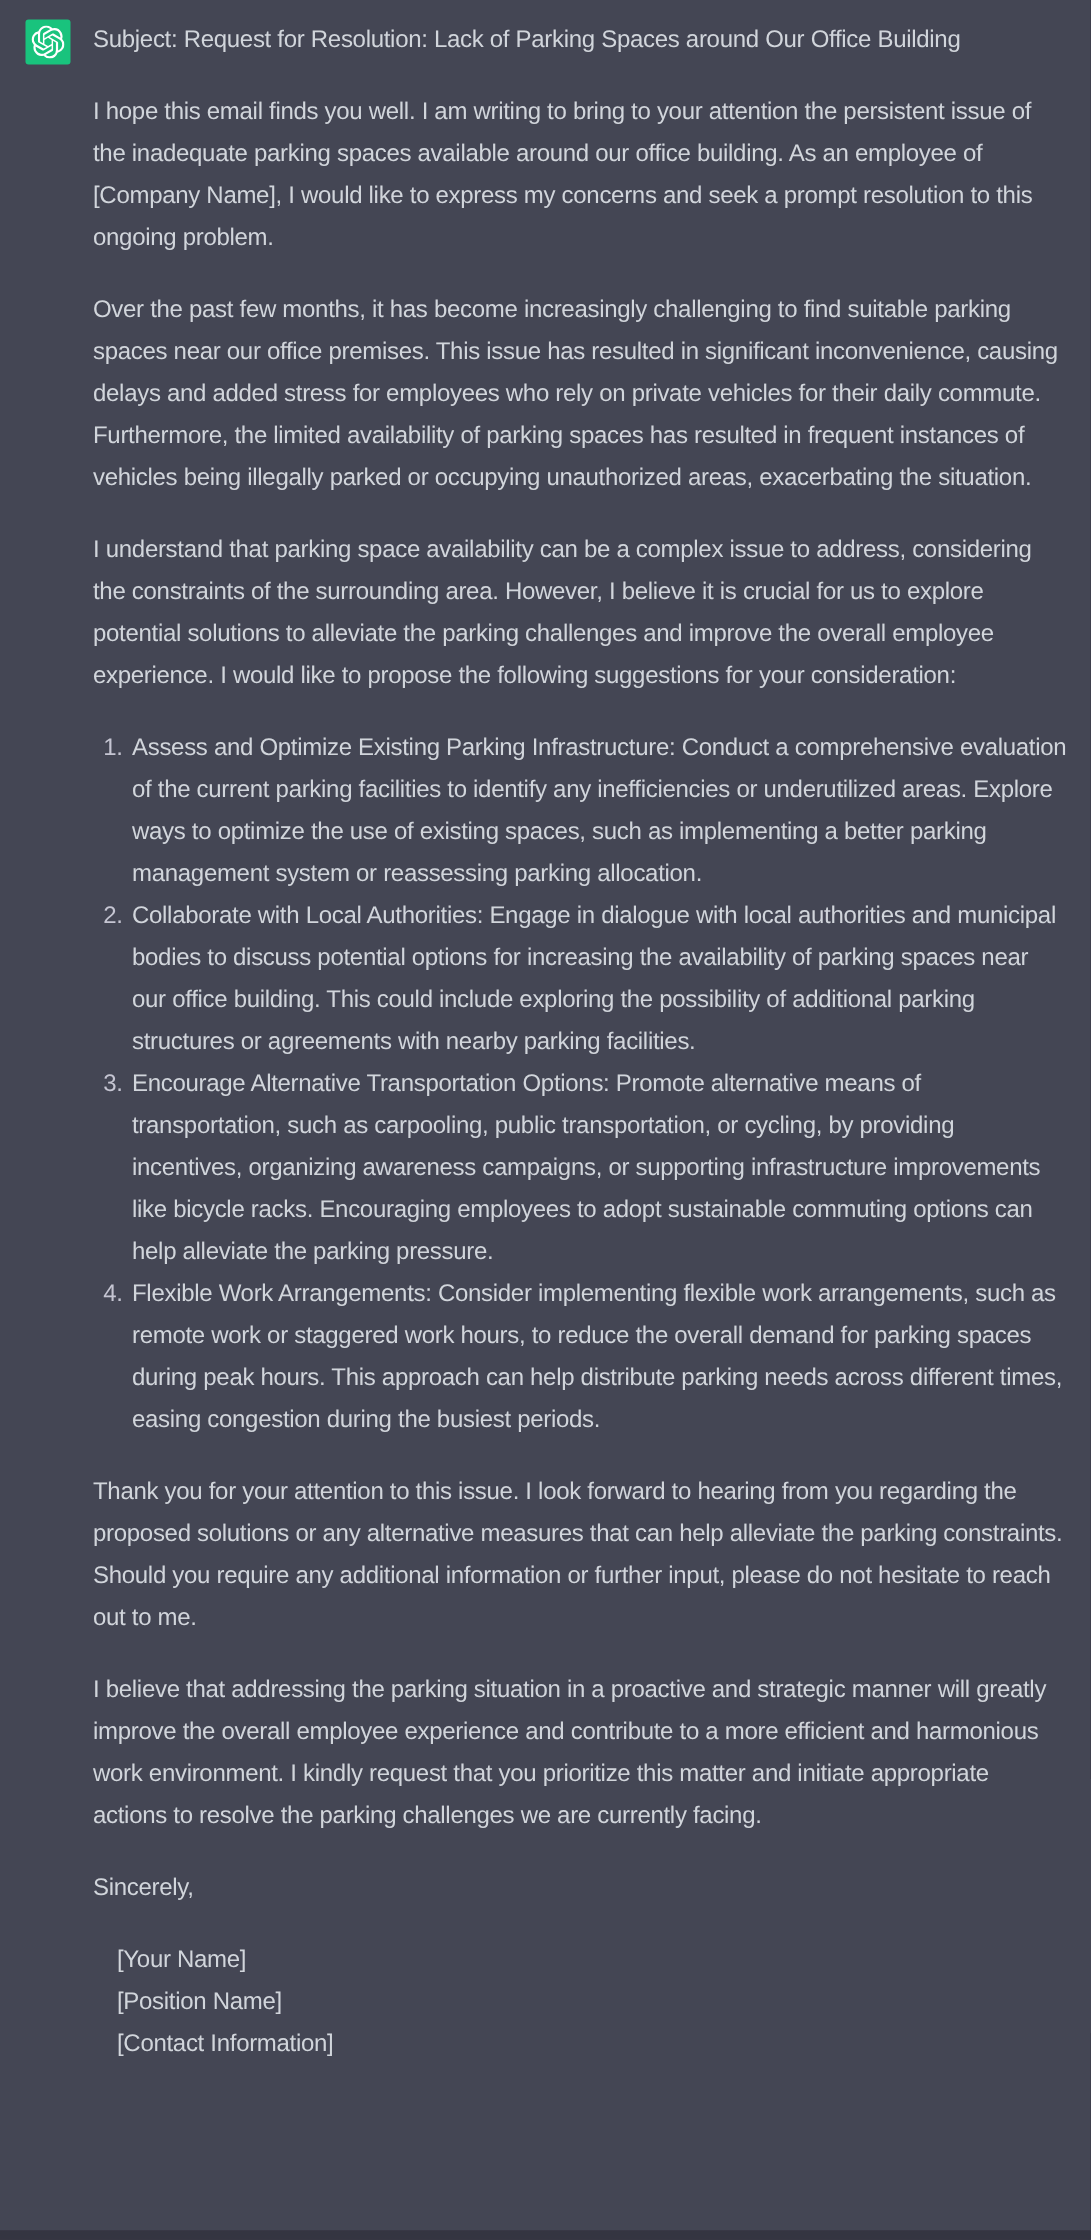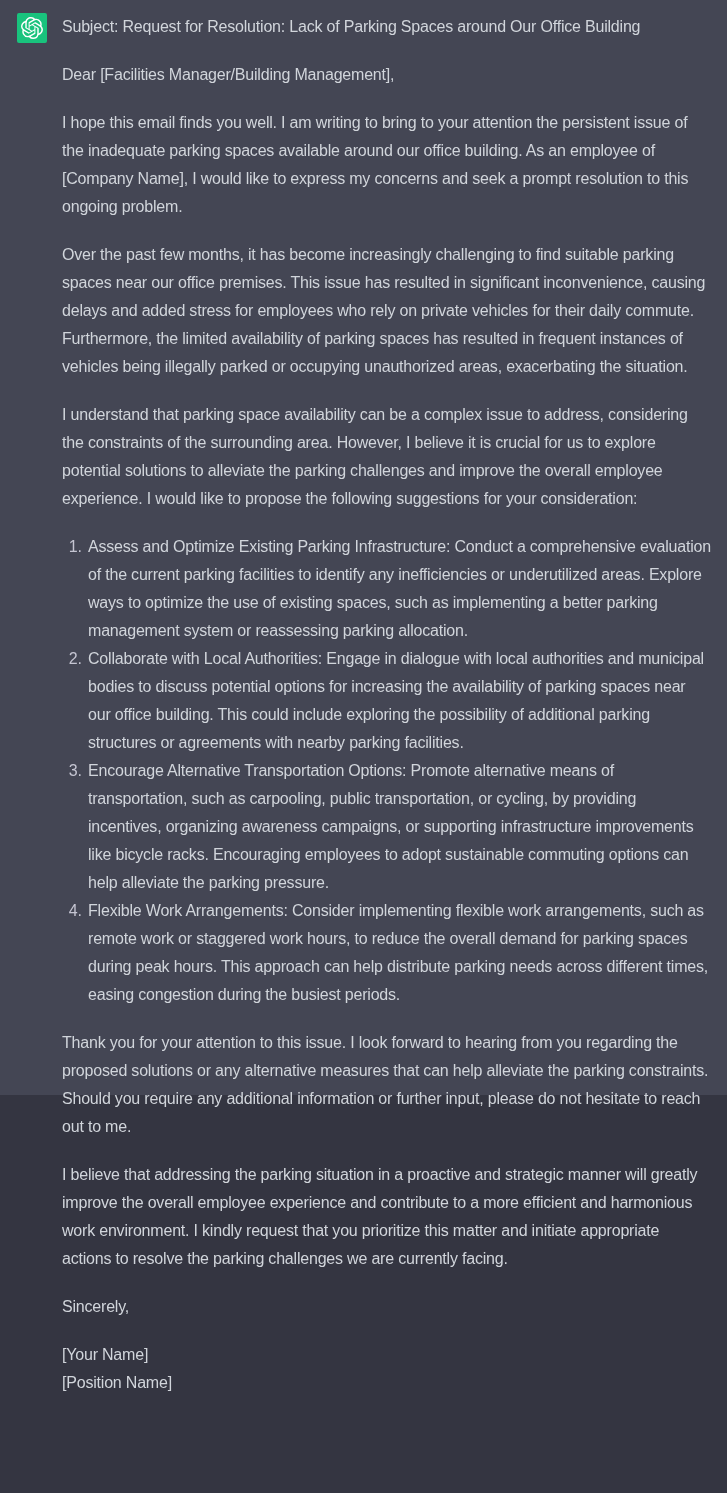--- a/index.html
+++ b/index.html
@@ -11,21 +11,21 @@
     width: 727px;
     height: 1493px;
     position: relative;
     overflow: hidden;
     font-family: "Liberation Sans", sans-serif;
   }
   .assistant-message {
     position: absolute;
     top: 0; left: 0;
     width: 727px;
-    height: 1095px;
+    height: 1487px;
     background: #444654;
     box-sizing: border-box;
     display: flex;
     align-items: flex-start;
     padding: 13px 15px 0 17px;
   }
   .avatar {
     flex: 0 0 30px;
     width: 30px;
     height: 30px;
@@ -57,20 +57,21 @@
   }
   .content ol li {
     margin: 0;
     padding-left: 2px;
   }
   .content ol li::marker {
     color: #c5c5d2;
   }
   .signature div {
     line-height: 28px;
+    margin-left: 16px;
   }
   .page-bottom-strip {
     position: absolute;
     left: 0;
     bottom: 0;
     width: 727px;
     height: 6px;
     background: #343541;
   }
 </style>
@@ -78,33 +79,33 @@
 <body>
 
 <div class="assistant-message">
   <div class="avatar">
     <svg viewBox="0 0 24 24" aria-hidden="true">
       <path d="M22.2819 9.8211a5.9847 5.9847 0 0 0-.5157-4.9108 6.0462 6.0462 0 0 0-6.5098-2.9A6.0651 6.0651 0 0 0 4.9807 4.1818a5.9847 5.9847 0 0 0-3.9977 2.9 6.0462 6.0462 0 0 0 .7427 7.0966 5.98 5.98 0 0 0 .511 4.9107 6.051 6.051 0 0 0 6.5146 2.9001A5.9847 5.9847 0 0 0 13.2599 24a6.0557 6.0557 0 0 0 5.7718-4.2058 5.9894 5.9894 0 0 0 3.9977-2.9001 6.0557 6.0557 0 0 0-.7475-7.073zm-9.022 12.6081a4.4755 4.4755 0 0 1-2.8764-1.0408l.1419-.0804 4.7783-2.7582a.7948.7948 0 0 0 .3927-.6813v-6.7369l2.02 1.1686a.071.071 0 0 1 .038.0615v5.5826a4.504 4.504 0 0 1-4.4945 4.4849zm-9.6607-4.1254a4.4708 4.4708 0 0 1-.5346-3.0137l.142.0852 4.783 2.7582a.7712.7712 0 0 0 .7806 0l5.8428-3.3685v2.3324a.0804.0804 0 0 1-.0332.0615L9.74 19.9502a4.4992 4.4992 0 0 1-6.1408-1.6464zM2.3408 7.8956a4.485 4.485 0 0 1 2.3655-1.9728V11.6a.7664.7664 0 0 0 .3879.6765l5.8144 3.3543-2.0201 1.1685a.0757.0757 0 0 1-.071 0l-4.8303-2.7865A4.504 4.504 0 0 1 2.3408 7.8956zm16.5963 3.8558L13.1038 8.364l2.0154-1.1638a.0757.0757 0 0 1 .071 0l4.8303 2.7913a4.4944 4.4944 0 0 1-.6765 8.1042v-5.6772a.79.79 0 0 0-.407-.6765zm2.0107-3.0231l-.142-.0852-4.7735-2.7818a.7759.7759 0 0 0-.7854 0L9.409 9.2297V6.8974a.0662.0662 0 0 1 .0284-.0615l4.8303-2.7866a4.4992 4.4992 0 0 1 6.6802 4.66zM8.3065 12.863l-2.02-1.1638a.0804.0804 0 0 1-.038-.0567V6.0742a4.4992 4.4992 0 0 1 7.3757-3.4537l-.142.0805L8.704 5.459a.7948.7948 0 0 0-.3927.6813zm1.0976-2.3654l2.602-1.4998 2.6069 1.4998v2.9994l-2.5974 1.4997-2.6067-1.4997z"></path>
     </svg>
   </div>
   <div class="content">
     <p>Subject: Request for Resolution: Lack of Parking Spaces around Our Office Building</p>
-    <p>Dear [Facilities Manager/Building Management],</p>
     <p>I hope this email finds you well. I am writing to bring to your attention the persistent issue of the inadequate parking spaces available around our office building. As an employee of [Company Name], I would like to express my concerns and seek a prompt resolution to this ongoing problem.</p>
     <p>Over the past few months, it has become increasingly challenging to find suitable parking spaces near our office premises. This issue has resulted in significant inconvenience, causing delays and added stress for employees who rely on private vehicles for their daily commute. Furthermore, the limited availability of parking spaces has resulted in frequent instances of vehicles being illegally parked or occupying unauthorized areas, exacerbating the situation.</p>
     <p>I understand that parking space availability can be a complex issue to address, considering the constraints of the surrounding area. However, I believe it is crucial for us to explore potential solutions to alleviate the parking challenges and improve the overall employee experience. I would like to propose the following suggestions for your consideration:</p>
     <ol>
       <li>Assess and Optimize Existing Parking Infrastructure: Conduct a comprehensive evaluation of the current parking facilities to identify any inefficiencies or underutilized areas. Explore ways to optimize the use of existing spaces, such as implementing a better parking management system or reassessing parking allocation.</li>
       <li>Collaborate with Local Authorities: Engage in dialogue with local authorities and municipal bodies to discuss potential options for increasing the availability of parking spaces near our office building. This could include exploring the possibility of additional parking structures or agreements with nearby parking facilities.</li>
       <li>Encourage Alternative Transportation Options: Promote alternative means of transportation, such as carpooling, public transportation, or cycling, by providing incentives, organizing awareness campaigns, or supporting infrastructure improvements like bicycle racks. Encouraging employees to adopt sustainable commuting options can help alleviate the parking pressure.</li>
       <li>Flexible Work Arrangements: Consider implementing flexible work arrangements, such as remote work or staggered work hours, to reduce the overall demand for parking spaces during peak hours. This approach can help distribute parking needs across different times, easing congestion during the busiest periods.</li>
     </ol>
     <p>Thank you for your attention to this issue. I look forward to hearing from you regarding the proposed solutions or any alternative measures that can help alleviate the parking constraints. Should you require any additional information or further input, please do not hesitate to reach out to me.</p>
     <p>I believe that addressing the parking situation in a proactive and strategic manner will greatly improve the overall employee experience and contribute to a more efficient and harmonious work environment. I kindly request that you prioritize this matter and initiate appropriate actions to resolve the parking challenges we are currently facing.</p>
     <p>Sincerely,</p>
     <div class="signature">
       <div>[Your Name]</div>
       <div>[Position Name]</div>
+      <div>[Contact Information]</div>
     </div>
   </div>
 </div>
 
 <div class="page-bottom-strip"></div>
 
 </body></html>

